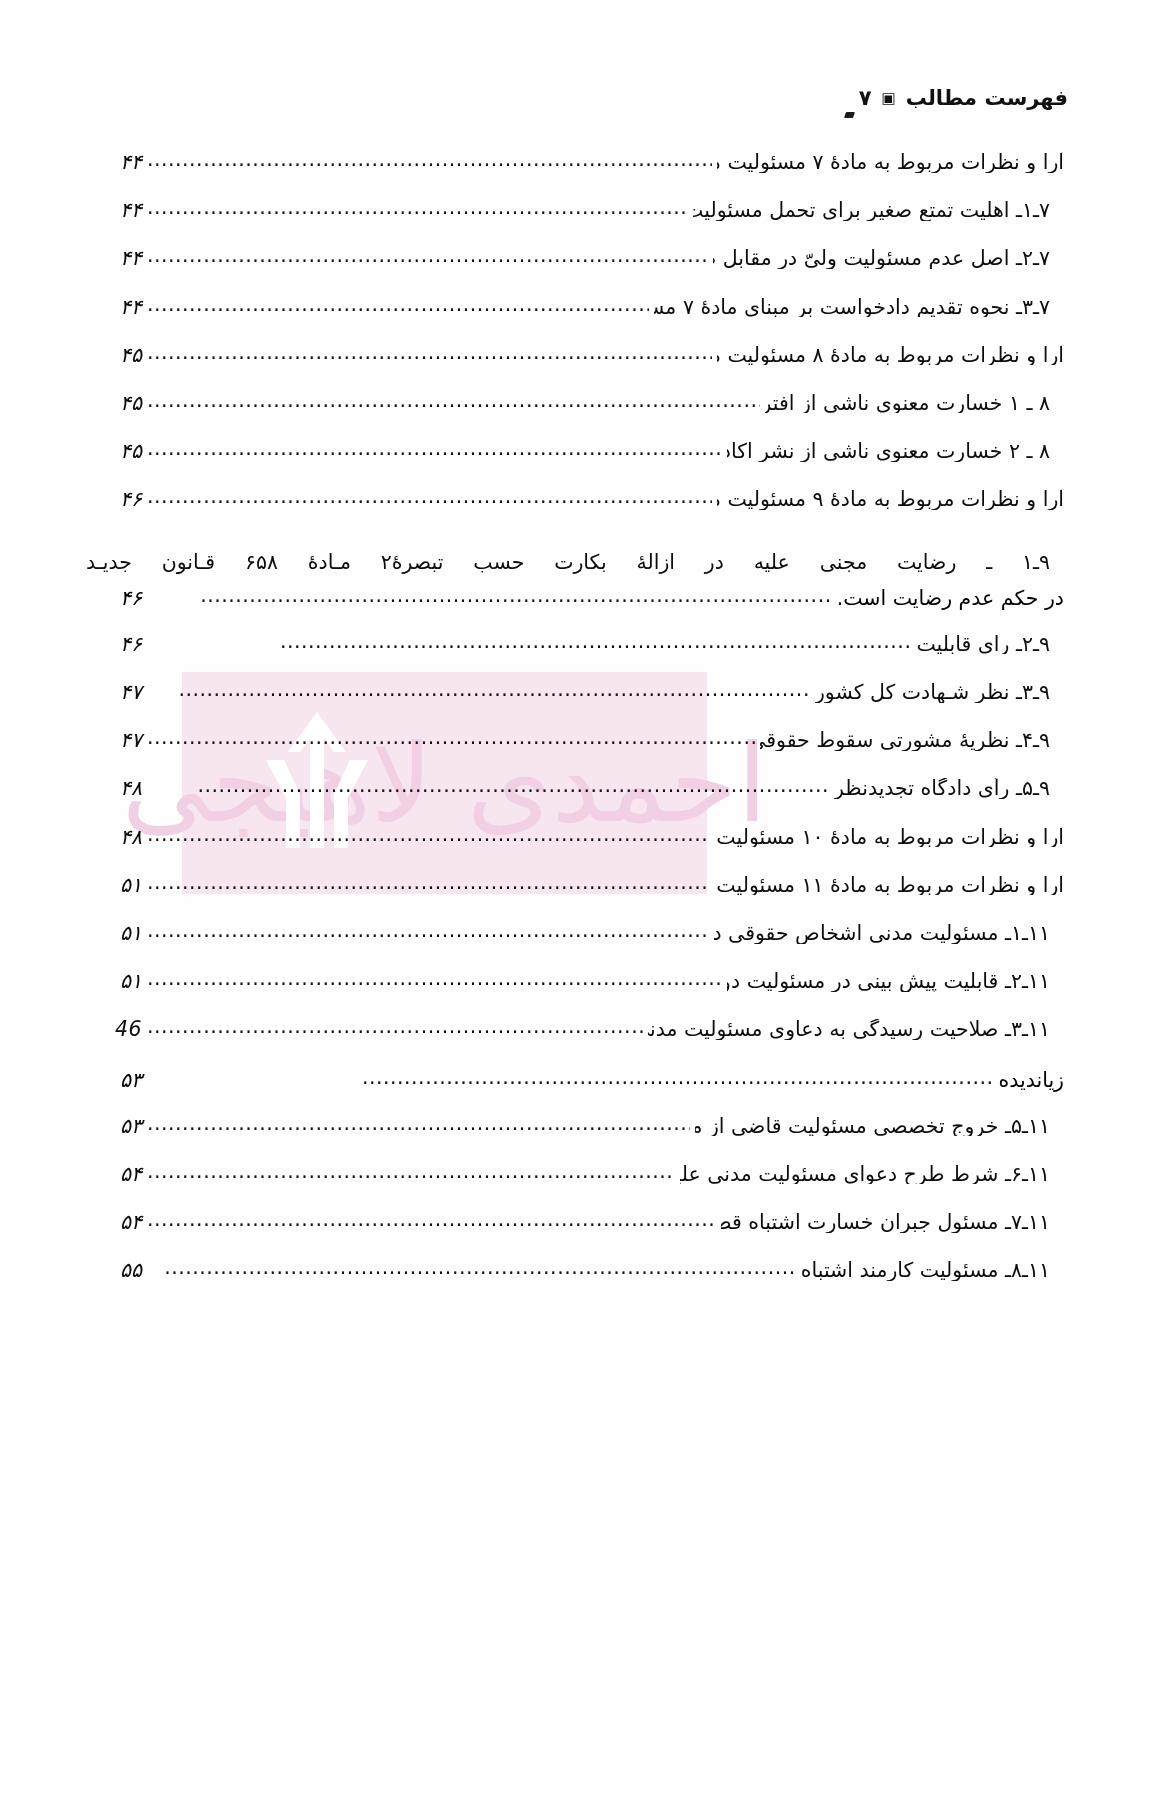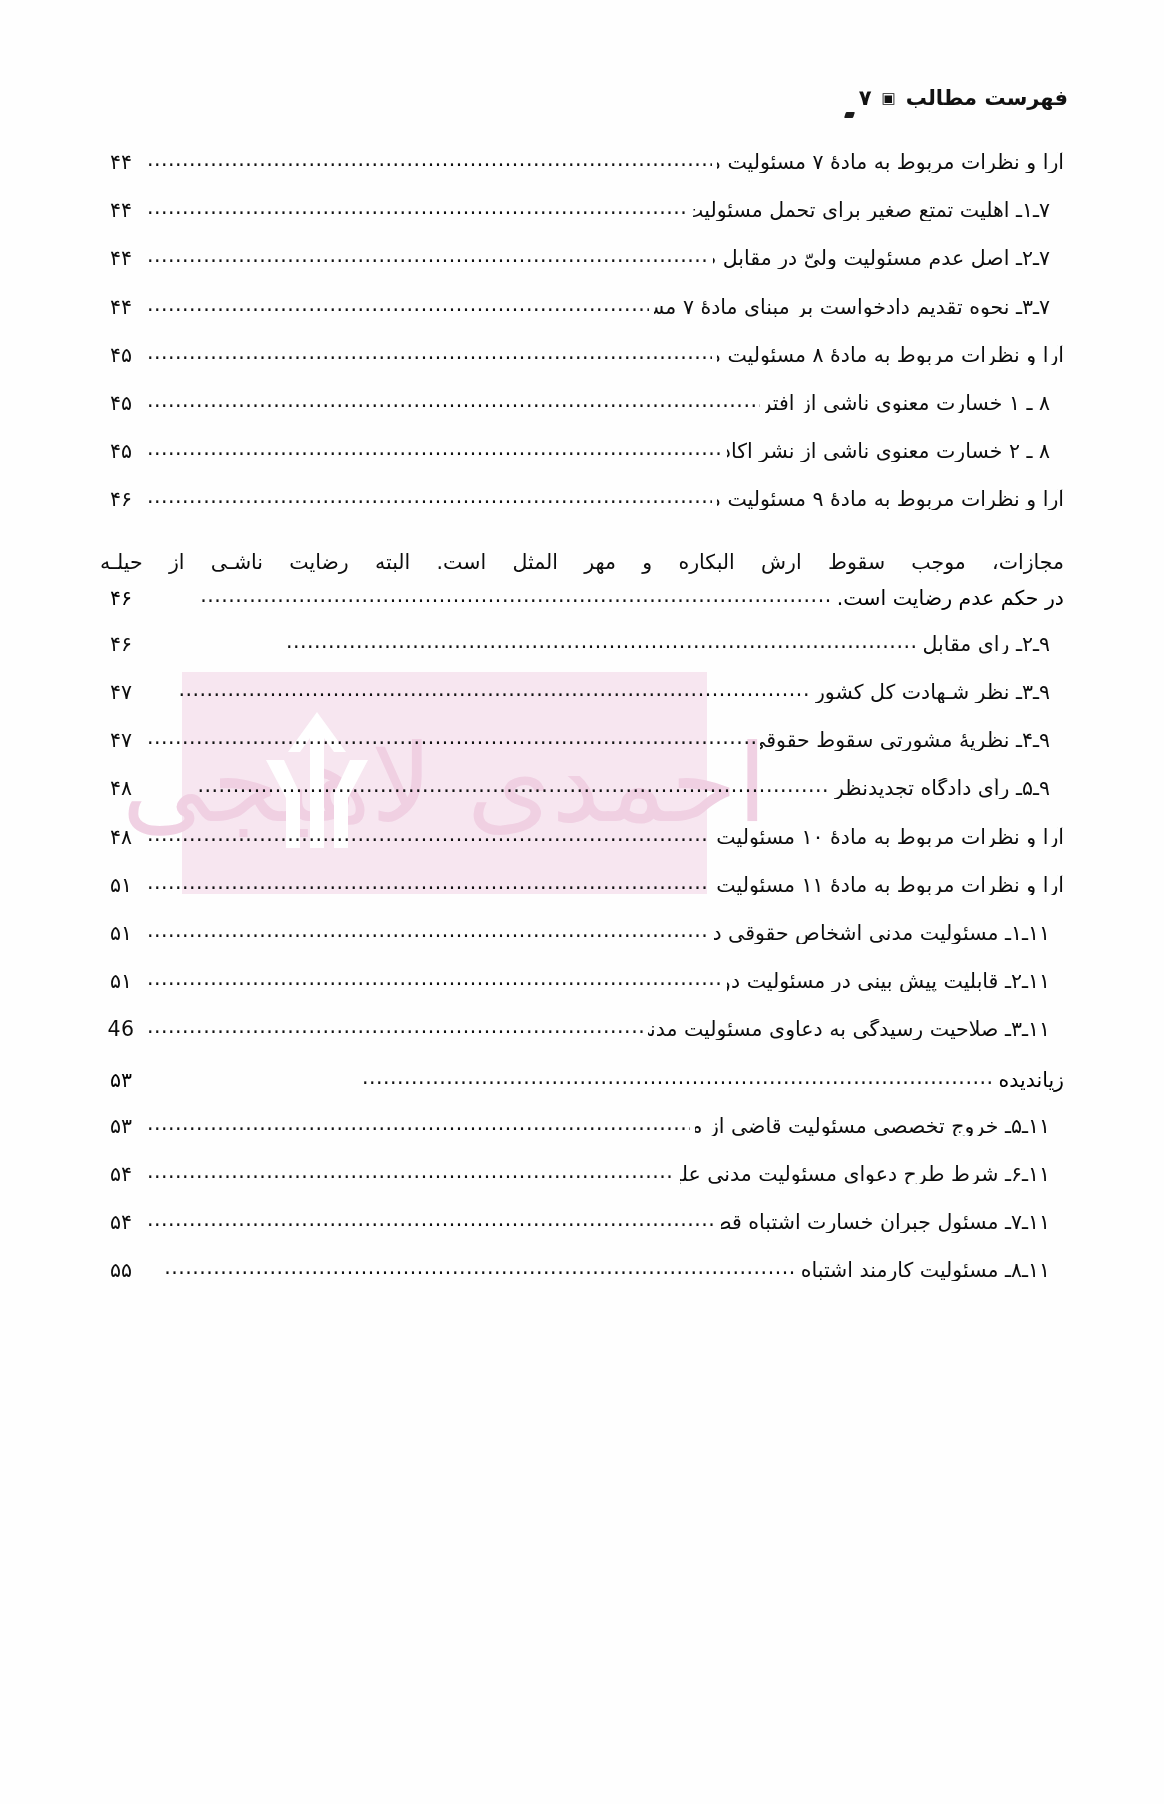--- a/index.html
+++ b/index.html
@@ -128,23 +128,24 @@
     color: #111;
     font-size: 20.5px;
     position: relative;
     top: -3px;
     letter-spacing: .5px;
     direction: ltr;
     text-align: right;
   }
   .toc-page {
     flex: 0 0 auto;
-    text-align: center;
+    text-align: right;
     min-width: 42px;
     letter-spacing: .5px;
+    font-style: italic;
   }
 
   
   .lvl-1 .toc-label { padding-right: 0px; }
   .lvl-2 .toc-label { padding-right: 14px; }
 
   
   .toc-para {
     font-size: 20.5px;
     color: #0d0d0d;
@@ -226,28 +227,28 @@
       <div class="toc-row lvl-2">
         <span class="toc-label">۸ ـ ۲ خسارت معنوی ناشی از نشر اکاذیب</span>
         <span class="toc-dots">..........................................................................................</span>
         <span class="toc-page">۴۵</span>
       </div>
       <div class="toc-row lvl-1">
         <span class="toc-label">آرا و نظرات مربوط به مادهٔ ۹ مسئولیت مدنی</span>
         <span class="toc-dots">..........................................................................................</span>
         <span class="toc-page">۴۶</span>
       </div>
-      <div class="toc-para toc-para-row">مجازات، موجب سقوط ارش البکاره و مهر المثل است. البته رضایت ناشـی از حیلـه</div>
+      <div class="toc-para toc-para-row para-first">۹ـ۱ ـ رضایت مجنی علیه در ازالهٔ بکارت حسب تبصرهٔ۲ مـادهٔ ۶۵۸ قـانون جدیـد</div>
       <div class="toc-para-tail">
         <span class="toc-label">در حکم عدم رضایت است.</span>
         <span class="toc-dots">..........................................................................................</span>
         <span class="toc-page">۴۶</span>
       </div>
       <div class="toc-row lvl-2">
-        <span class="toc-label">۹ـ۲ـ رای مقابل</span>
+        <span class="toc-label">۹ـ۲ـ رای قابلیت</span>
         <span class="toc-dots">..........................................................................................</span>
         <span class="toc-page">۴۶</span>
       </div>
       <div class="toc-row lvl-2">
         <span class="toc-label">۹ـ۳ـ نظر شـهادت کل کشور</span>
         <span class="toc-dots">..........................................................................................</span>
         <span class="toc-page">۴۷</span>
       </div>
       <div class="toc-row lvl-2">
         <span class="toc-label">۹ـ۴ـ نظریهٔ مشورتی سقوطٔ حقوقی</span>

